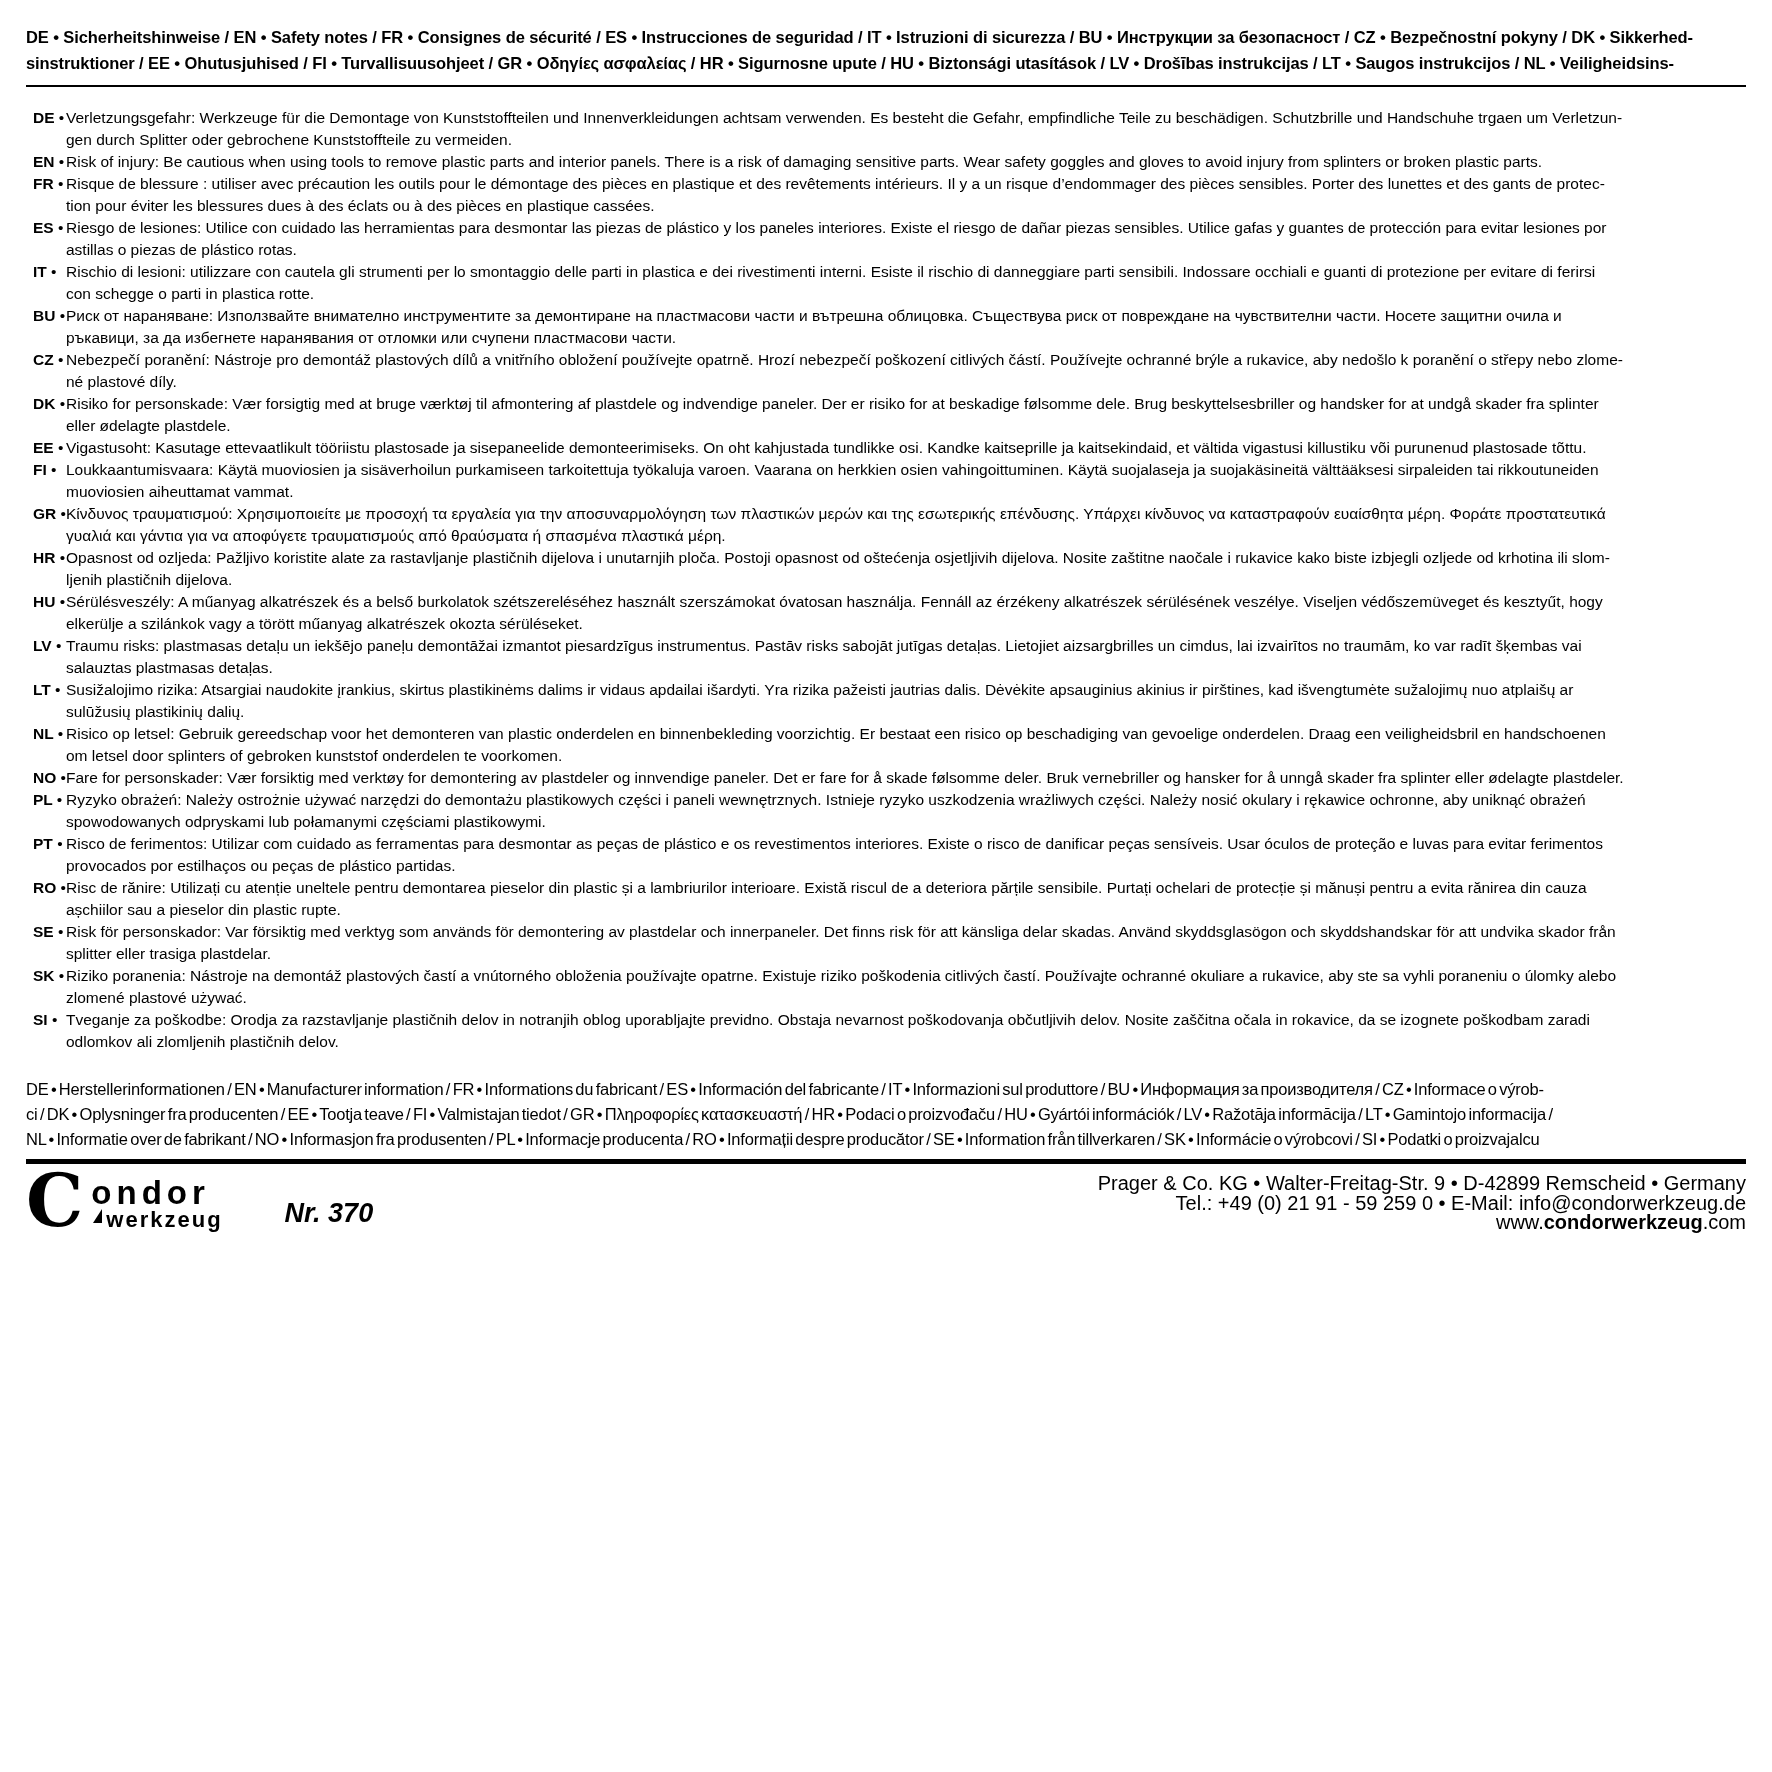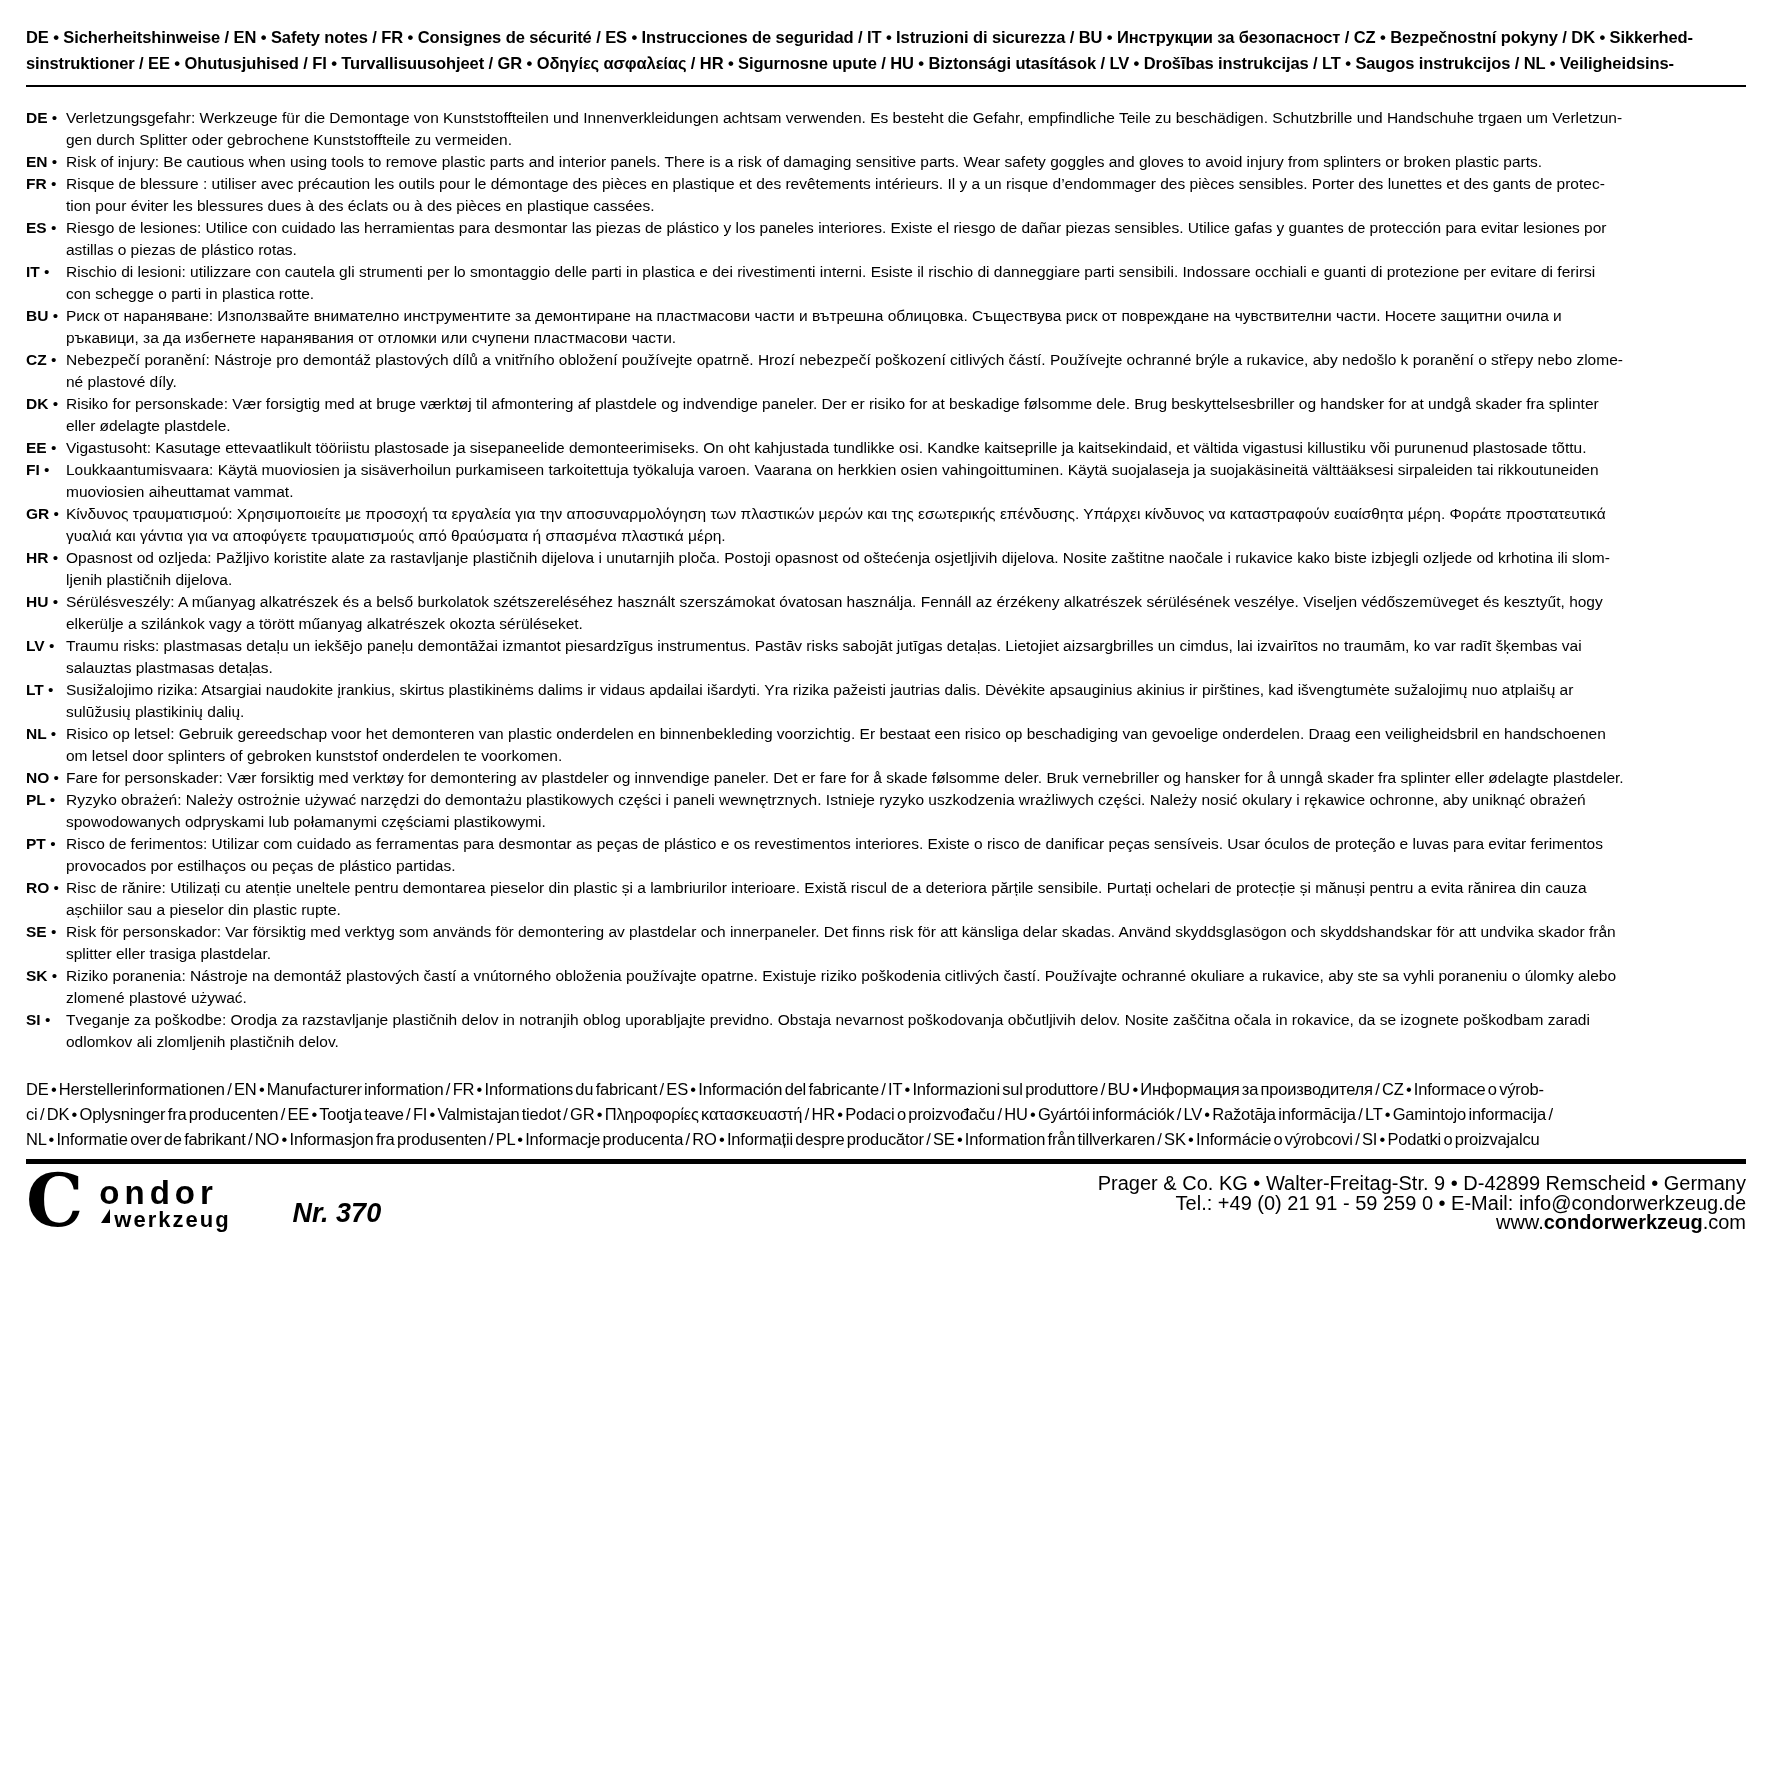--- a/index.html
+++ b/index.html
@@ -5,31 +5,31 @@
   html,body{margin:0;padding:0;background:#ffffff;}
   body{width:1772px;height:1772px;overflow:hidden;font-family:"Liberation Sans",sans-serif;color:#000;}
   .page{box-sizing:border-box;width:1772px;height:1244px;padding:24px 26px 18px 26px;display:flex;flex-direction:column;}
   .fitline{white-space:nowrap;transform-origin:left center;}
   
   .top-header{font-weight:bold;font-size:16.5px;line-height:26px;letter-spacing:-0.1px;}
   .rule-thin{border:none;border-top:2.5px solid #000;margin:9px 0 0 0;width:100%;}
   
   .paragraphs{flex:1;display:flex;flex-direction:column;justify-content:space-between;padding:20px 0 24px 0;}
   .para{position:relative;padding-left:40px;font-size:15.5px;line-height:22px;}
-  .para .code{position:absolute;left:0;top:0;font-weight:bold;}
+  .para .code{position:absolute;left:7px;top:0;font-weight:bold;}
   .para .code .bullet{font-weight:normal;}
   
   .bottom-header{font-weight:normal;font-size:16.5px;line-height:25px;letter-spacing:-0.2px;word-spacing:-2px;}
   .rule-thick{border:none;border-top:5px solid #000;margin:7px 0 0 0;width:100%;}
   
   .footer{display:flex;align-items:flex-start;justify-content:space-between;padding-top:8px;height:92px;}
   .footer-left{display:flex;align-items:flex-end;}
   .logo{display:flex;align-items:flex-start;}
   .logo-c{font-family:"DejaVu Serif",serif;font-weight:bold;font-size:72px;line-height:58px;letter-spacing:-2px;}
-  .logo-right{display:flex;flex-direction:column;margin-left:18px;padding-top:6px;}
+  .logo-right{display:flex;flex-direction:column;margin-left:10px;padding-top:6px;}
   .logo-main{font-weight:bold;font-size:33px;line-height:30px;letter-spacing:5px;}
   .logo-sub-row{display:flex;align-items:flex-start;margin-top:1px;}
   .logo-flag{width:0;height:0;border-left:9px solid transparent;border-bottom:14px solid #000;margin:0 4px 2px 2px;}
   .logo-sub{font-weight:bold;font-size:22px;line-height:22px;letter-spacing:2px;}
   .logo-number{font-weight:bold;font-style:italic;font-size:27px;margin-left:62px;margin-bottom:2px;}
   .footer-right{text-align:right;font-size:20px;line-height:19.5px;padding-top:2px;}
   .footer-right .bold{font-weight:bold;}
 </style>
 </head>
 <body>

